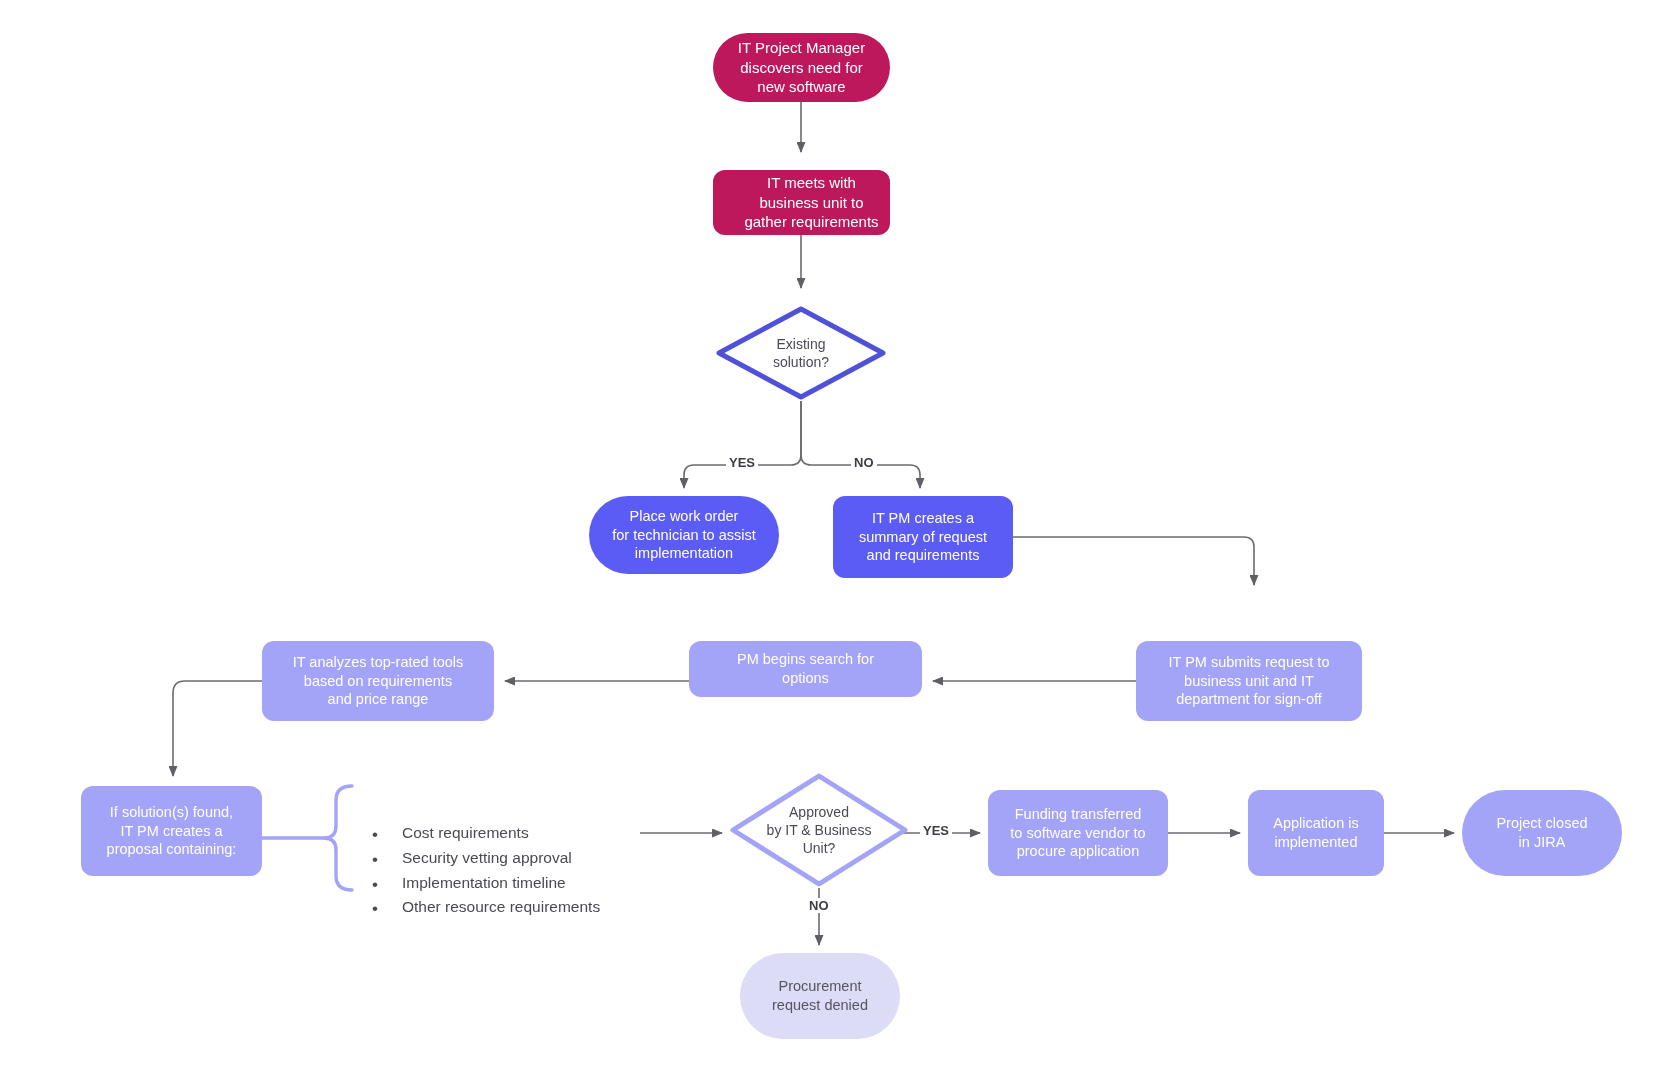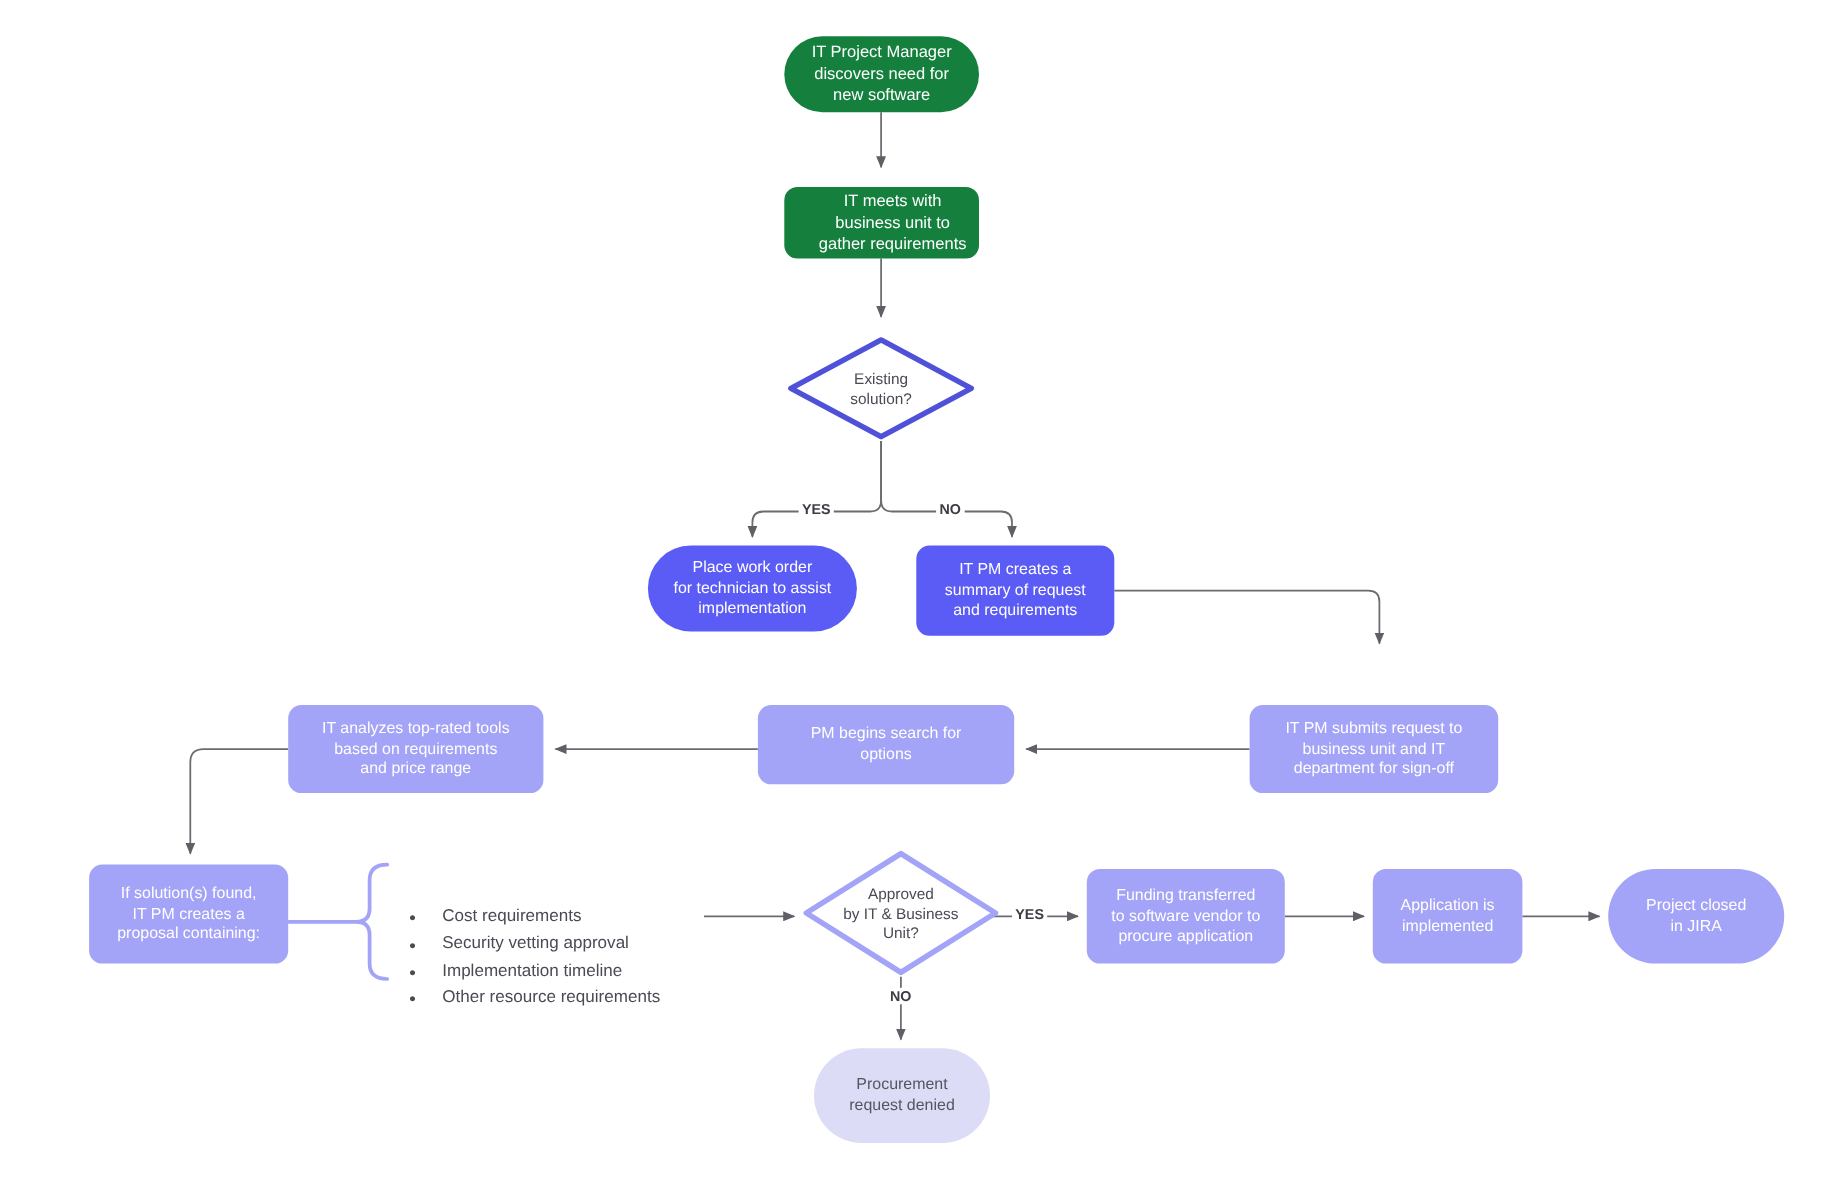--- a/index.html
+++ b/index.html
@@ -6,21 +6,21 @@
   body{width:1676px;height:1089px;position:relative;overflow:hidden;
        font-family:"Liberation Sans",sans-serif;}
   #canvas{position:absolute;left:0;top:0;width:1676px;height:1089px;}
   svg.edges{position:absolute;left:0;top:0;width:1676px;height:1089px;pointer-events:none;}
 
   .node{position:absolute;display:flex;align-items:center;justify-content:center;
         text-align:center;box-sizing:border-box;line-height:1.30;}
   .node span{display:block;white-space:pre-line;}
 
   
-  .t-dark{background:#15803d;color:#ffffff;}
+  .t-dark{background:#be185d;color:#ffffff;}
   .t-mid{background:#5b5bf5;color:#ffffff;}
   .t-light{background:#a3a3f7;color:#ffffff;}
   .t-pale{background:#dcdcf7;color:#555560;}
 
   .r-round{border-radius:12px;}
   .r-stadium{border-radius:48px;}
 
   .diamond{position:absolute;}
   .diamond .dlabel{position:absolute;left:0;top:0;width:100%;height:100%;
         display:flex;align-items:center;justify-content:center;text-align:center;
@@ -117,21 +117,21 @@
 summary of request
 and requirements</span>
   </div>
 
   <div class="node t-light r-round" style="left:1136px;top:641px;width:226px;height:80px;font-size:14.5px;">
     <span>IT PM submits request to
 business unit and IT
 department for sign-off</span>
   </div>
 
-  <div class="node t-light r-round" style="left:689px;top:641px;width:233px;height:72px;font-size:14.5px;text-align:center;">
+  <div class="node t-light r-round" style="left:689px;top:641px;width:233px;height:56px;font-size:14.5px;text-align:center;">
     <span>PM begins search for
 options</span>
   </div>
 
   <div class="node t-light r-round" style="left:262px;top:641px;width:232px;height:80px;font-size:14.5px;">
     <span>IT analyzes top-rated tools
 based on requirements
 and price range</span>
   </div>
 

